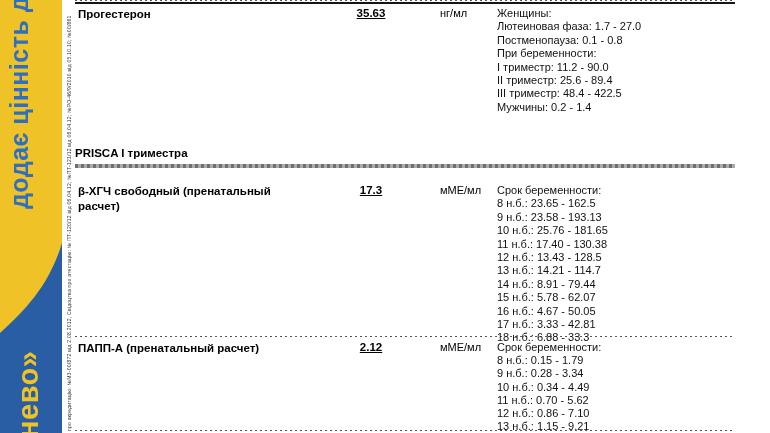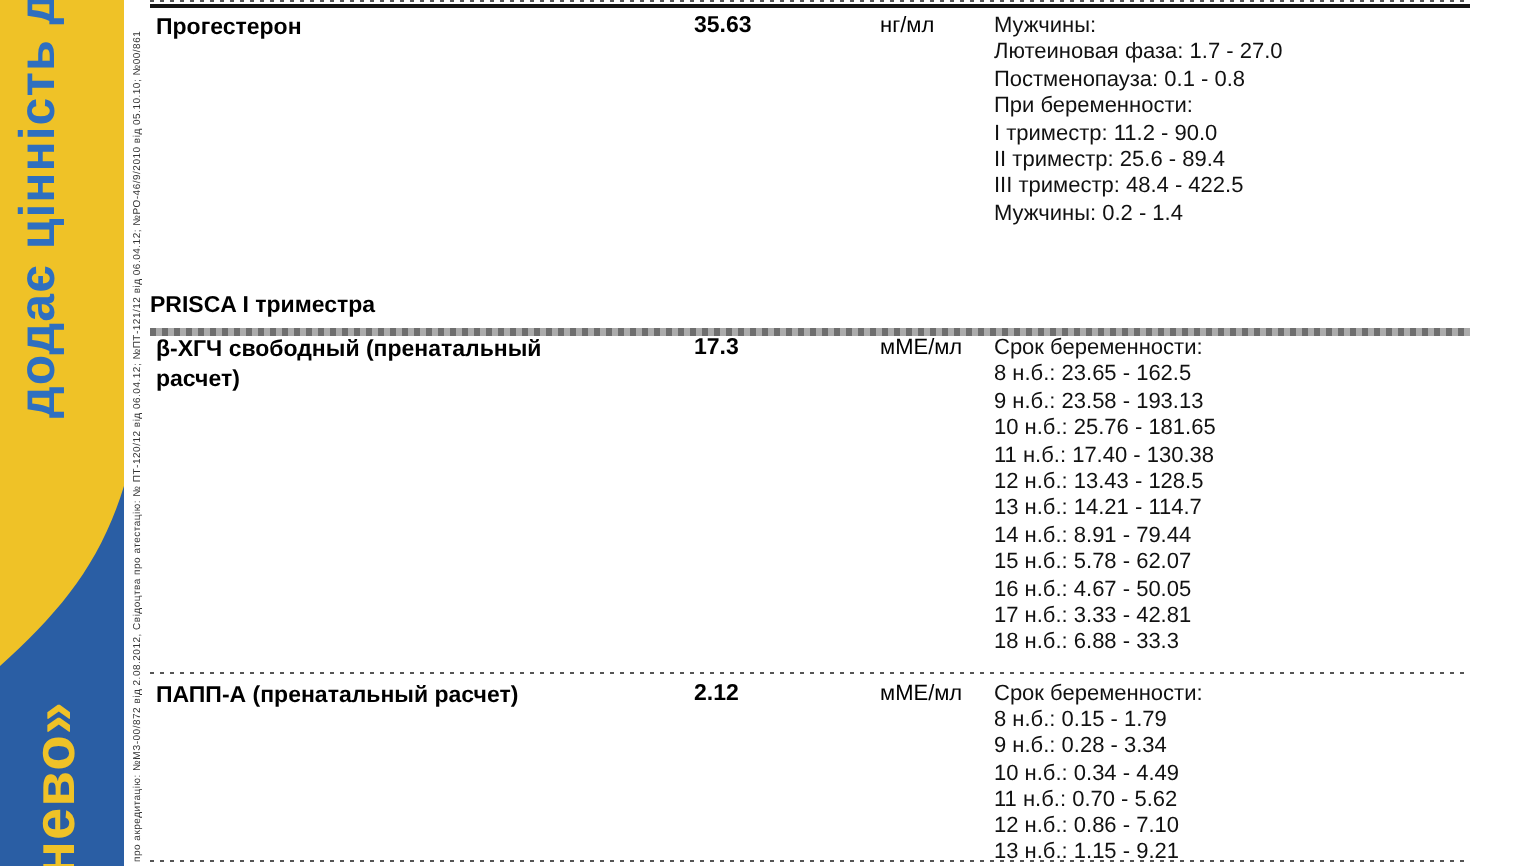--- a/index.html
+++ b/index.html
@@ -57,29 +57,29 @@
   }
   .row{
     display:grid;
     grid-template-columns:272px 48px 102px 1fr;
     box-sizing:border-box;
   }
   .row .name{
     font-size:11.5px;font-weight:bold;line-height:15px;
     max-width:215px;padding-left:3px;
   }
-  .row .value{font-size:11.5px;font-weight:bold;text-align:left;}
+  .row .value{font-size:11.5px;font-weight:bold;text-align:center;text-decoration:underline;}
   .row .unit{font-size:11px;padding-left:45px;}
   .row .refs{font-size:11px;line-height:13.4px;color:#111;}
   #row-0{height:139px;padding-top:3px;}
   .section-header{
     height:16px;display:flex;align-items:flex-end;
     font-size:11.5px;font-weight:bold;padding-bottom:5px;
   }
-  #row-1{height:168px;padding-top:0;}
+  #row-1{height:168px;padding-top:16px;}
   #row-2{height:93px;padding-top:4px;}
   #row-2 .refs{line-height:13.2px;}
 </style>
 </head>
 <body>
 
 <div class="sidebar">
   <svg width="62" height="433" viewBox="0 0 62 433">
     <rect x="0" y="0" width="62" height="433" fill="#EFC227"></rect>
     <path d="M62,243 C50,282 30,306 0,333 L0,433 L62,433 Z" fill="#2A5EA4"></path>
@@ -94,21 +94,21 @@
 
 <div class="content">
   <div class="dash-rule"></div>
   <div class="solid-rule"></div>
 
   <div class="row" id="row-0">
     <div class="name">Прогестерон</div>
     <div class="value">35.63</div>
     <div class="unit">нг/мл</div>
     <div class="refs">
-        <div>Мужчины:</div>
+        <div>Женщины:</div>
         <div>Лютеиновая фаза: 1.7 - 27.0</div>
         <div>Постменопауза: 0.1 - 0.8</div>
         <div>При беременности:</div>
         <div>I триместр: 11.2 - 90.0</div>
         <div>II триместр: 25.6 - 89.4</div>
         <div>III триместр: 48.4 - 422.5</div>
         <div>Мужчины: 0.2 - 1.4</div>
       </div>
   </div>
 

